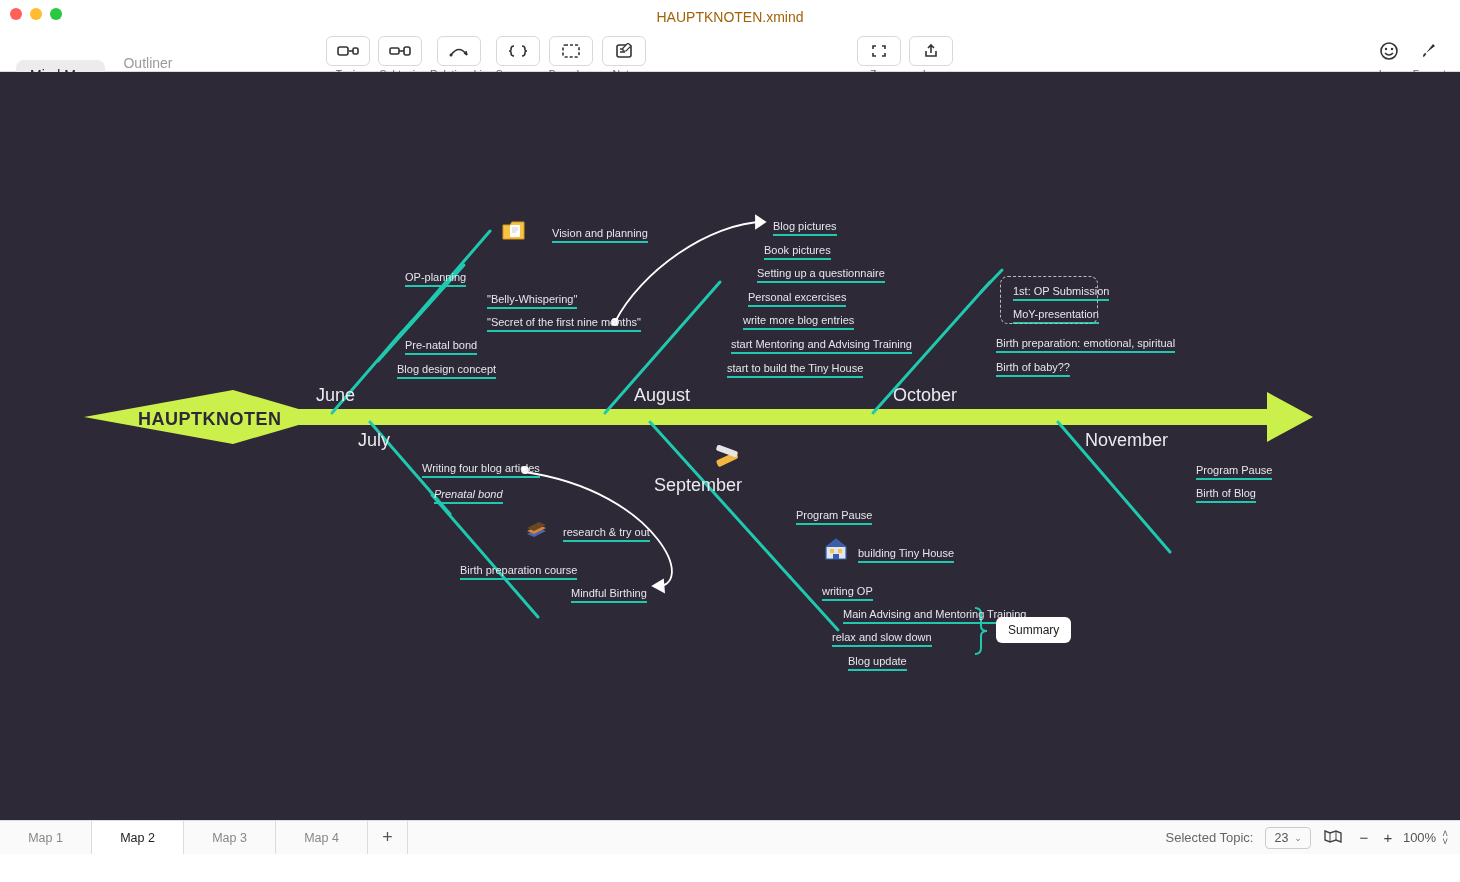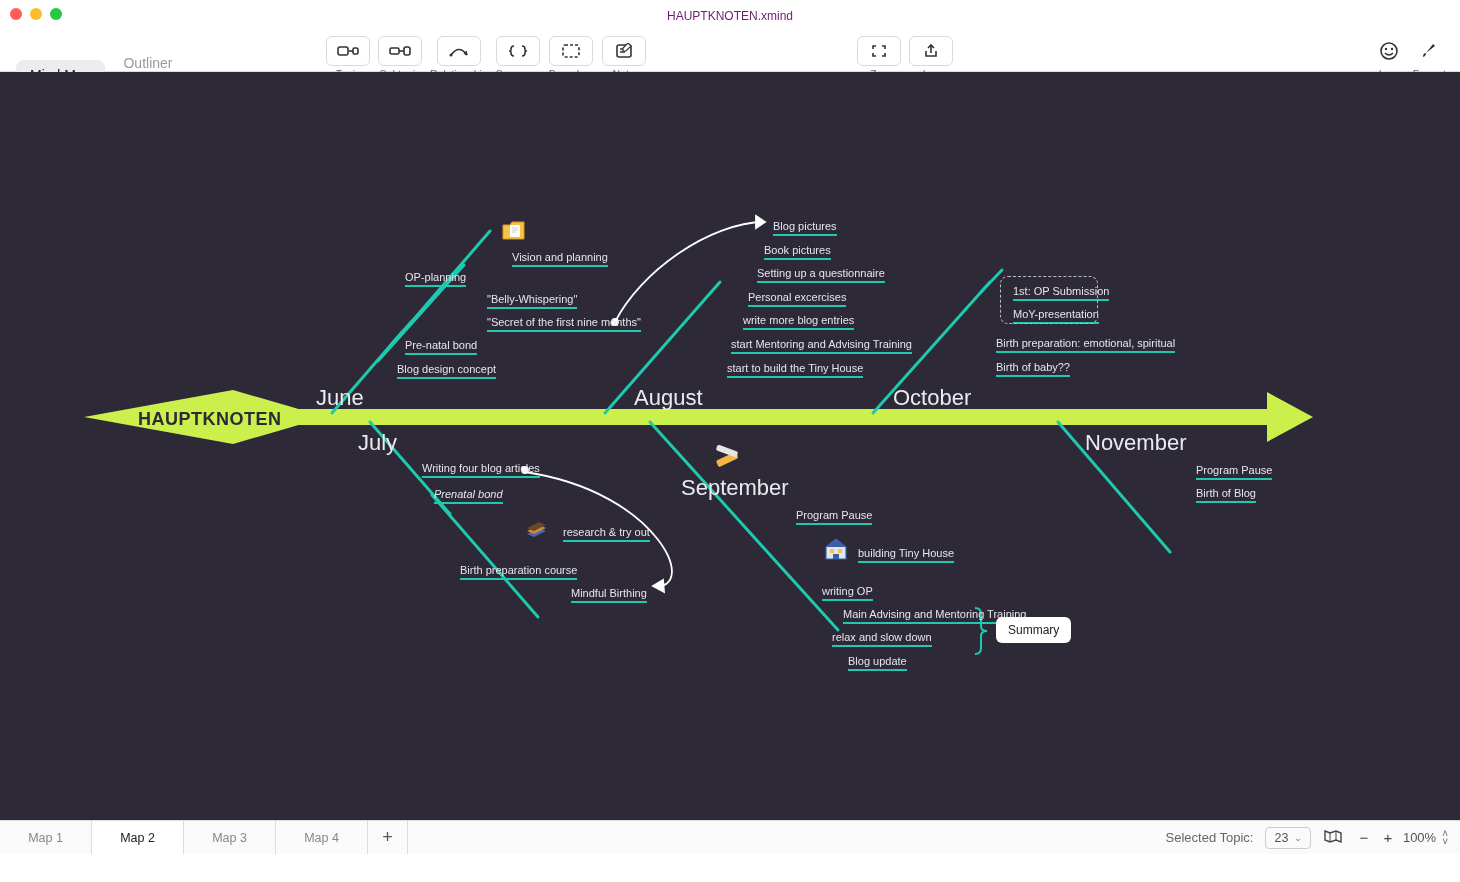--- a/index.html
+++ b/index.html
@@ -13,38 +13,38 @@
   *{box-sizing:border-box;}
   html,body{margin:0;padding:0;height:100%;}
   body{font-family:-apple-system,BlinkMacSystemFont,"Segoe UI",Arial,sans-serif;font-size:13px;color:#333;background:#fff;width:1460px;height:882px;overflow:hidden;border-radius:10px;}
   
   .titlebar{height:10px;position:relative;}
   .traffic{position:absolute;left:10px;top:8px;display:flex;gap:8px;}
   .traffic span{width:12px;height:12px;border-radius:50%;display:block;}
   .tl-r{background:#ff5f57;}
   .tl-y{background:#febc2e;}
   .tl-g{background:#28c840;}
-  .wtitle{position:absolute;left:0;right:0;top:9px;text-align:center;font-size:12px;color:#701a75;}
+  .wtitle{position:absolute;left:0;right:0;top:9px;text-align:center;font-size:14px;color:#a16207;}
   
   .toolbar{height:62px;display:flex;align-items:flex-start;padding-top:28px;border-bottom:1px solid var(--tb-border);position:relative;}
   .viewtabs{position:absolute;left:16px;top:38px;display:flex;gap:4px;}
   .vtab{padding:7px 14px;font-size:14px;border-radius:8px;color:#9a9a9a;cursor:default;}
   .vtab.active{background:#ececec;color:#222;margin-top:12px;}
   .tb-group{position:absolute;top:26px;display:flex;gap:8px;}
   .tb-g1{left:326px;}
   .tb-g2{left:857px;}
   .tb-g3{right:14px;}
   .tb-btn{display:flex;flex-direction:column;align-items:center;gap:2px;}
   .tb-ico{width:44px;height:30px;border:1px solid #d9d9d9;border-radius:6px;background:#fff;display:flex;align-items:center;justify-content:center;}
   .tb-lbl{font-size:10.5px;color:#666;text-align:center;}
   .tb-ico.plain{border:none;background:transparent;width:32px;}
   
   .canvas{position:relative;height:748px;background:var(--bg);color:var(--text);overflow:hidden;}
   .canvas svg.overlay{position:absolute;inset:0;width:100%;height:100%;pointer-events:none;}
-  .month{position:absolute;font-size:22px;color:#eaeaef;white-space:nowrap;}
+  .month{position:absolute;font-size:18px;color:#eaeaef;white-space:nowrap;}
   .hk{position:absolute;font-weight:700;font-size:18px;color:#2d2936;letter-spacing:.5px;}
   .leaf{position:absolute;font-size:11px;color:#e6e6ee;white-space:nowrap;}
   .leaf::after{content:"";position:absolute;left:0;right:0;bottom:-4px;height:2px;background:var(--teal);}
   .ico{position:absolute;}
   .boundary{position:absolute;border:1.5px dashed #bbb;border-radius:8px;}
   .summary-bubble{position:absolute;background:#fff;color:#222;font-size:12px;padding:6px 12px;border-radius:6px;}
   
   .bottom{height:34px;border-top:1px solid var(--tb-border);display:flex;align-items:stretch;font-size:12.5px;color:#555;position:relative;background:#fafafa;}
   .sheet{width:92px;border-right:1px solid var(--tb-border);display:flex;align-items:center;justify-content:center;cursor:default;color:#888;}
   .sheet.active{background:#fff;color:#222;}
@@ -217,26 +217,26 @@
     <g stroke="#1fc9af" stroke-width="2" fill="none">
       <path d="M975 536 q6 0 6 6 v12 q0 5 6 5 q-6 0 -6 5 v12 q0 6 -6 6"></path>
     </g>
   </svg>
 
   <div class="hk" style="left:138px;top:337px;">HAUPTKNOTEN</div>
 
   <div class="month" style="left:316px;top:313px;">June</div>
   <div class="month" style="left:358px;top:358px;">July</div>
   <div class="month" style="left:634px;top:313px;">August</div>
-  <div class="month" style="left:681px;top:403px;">September</div>
+  <div class="month" style="left:654px;top:403px;">September</div>
   <div class="month" style="left:893px;top:313px;">October</div>
   <div class="month" style="left:1085px;top:358px;">November</div>
 
   <div class="leaf" style="left:405px;top:199px;">OP-planning</div>
-  <div class="leaf" style="left:512px;top:155px;margin-top:24px;">Vision and planning</div>
+  <div class="leaf" style="left:552px;top:155px;">Vision and planning</div>
   <div class="leaf" style="left:405px;top:267px;">Pre-natal bond</div>
   <div class="leaf" style="left:487px;top:221px;">"Belly-Whispering"</div>
   <div class="leaf" style="left:487px;top:244px;">"Secret of the first nine months"</div>
   <div class="leaf" style="left:397px;top:291px;">Blog design concept</div>
 
   <div class="leaf" style="left:422px;top:390px;">Writing four blog articles</div>
   <div class="leaf" style="left:434px;top:416px;font-style:italic;">Prenatal bond</div>
   <div class="leaf" style="left:563px;top:454px;">research &amp; try out</div>
   <div class="leaf" style="left:460px;top:492px;">Birth preparation course</div>
   <div class="leaf" style="left:571px;top:515px;">Mindful Birthing</div>

